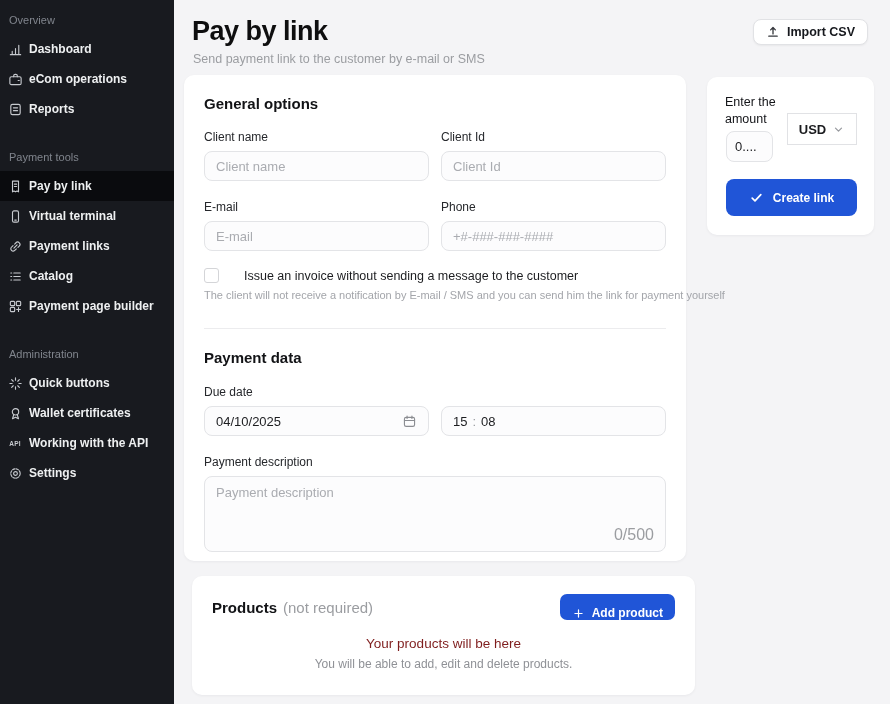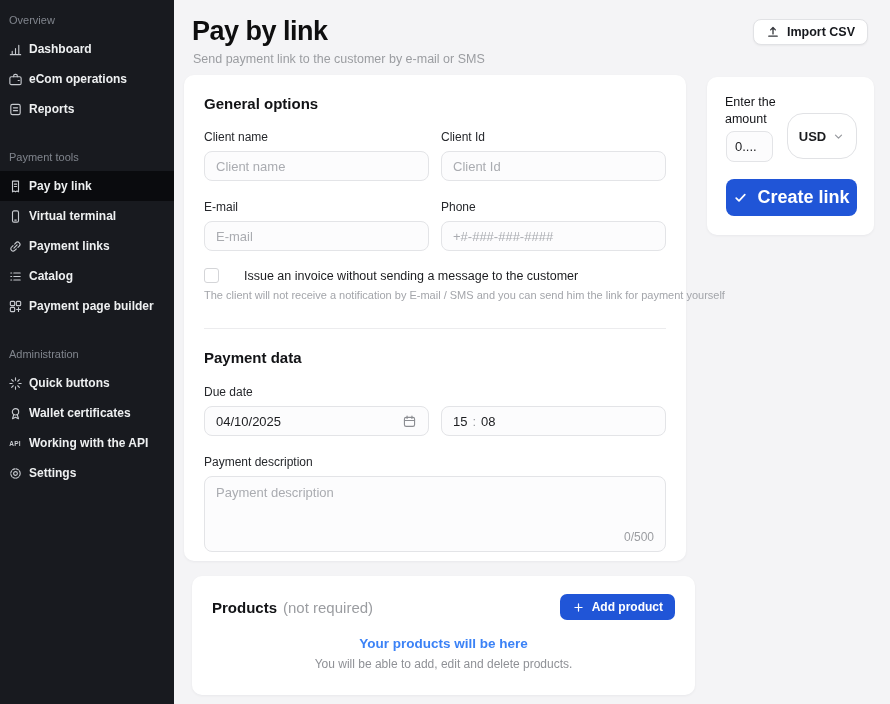--- a/index.html
+++ b/index.html
@@ -107,58 +107,58 @@
   .desc-box {
     position: relative; height: 76px; margin-top: 7px;
     border: 1px solid #e3e4e7; border-radius: 8px; background: #fcfcfd;
   }
   .desc-box textarea {
     width: 100%; height: 54px; border: none; background: transparent; resize: none;
     padding: 8px 11px; font-size: 13px; font-family: inherit; color: #1c1d20; outline: none;
   }
   .char-counter {
     position: absolute; right: 11px; bottom: 7px;
-    font-size: 12px; color: #9b9da1;
+    font-size: 16px; color: #9b9da1;
   }
 
   
   .amount-label {
     position: absolute; left: 18px; top: 17px; width: 64px;
     font-size: 12.5px; font-weight: 500; color: #131418; line-height: 17px;
   }
   .amount-input {
     position: absolute; left: 19px; top: 54px; width: 47px; height: 31px;
     border: 1px solid #e3e4e7; border-radius: 8px; background: #fcfcfd;
     padding: 0 8px; font-size: 13px; color: #1c1d20; font-family: inherit; outline: none;
   }
   .currency-select {
-    position: absolute; left: 80px; top: 36px; width: 70px; height: 46px;
-    border: 1px solid #e1e2e5; border-radius: 16px; background: #fff;
+    position: absolute; left: 80px; top: 36px; width: 70px; height: 32px;
+    border: 1px solid #e1e2e5; border-radius: 0; background: #fff;
     display: flex; align-items: center; justify-content: center; gap: 6px;
     font-size: 13px; font-weight: 600; color: #1a1b1e; cursor: pointer;
   }
   .currency-select svg { color: #97999e; }
   .create-btn {
     position: absolute; left: 19px; top: 102px; width: 131px; height: 37px;
     background: var(--accent); border: none; border-radius: 8px;
-    color: #fff; font-size: 18px; font-weight: 700; font-family: inherit;
+    color: #fff; font-size: 12px; font-weight: 700; font-family: inherit;
     display: flex; align-items: center; justify-content: center; gap: 9px; cursor: pointer;
   }
 
   
   .products-header { display: flex; align-items: center; }
   .products-note { font-size: 15px; color: #9b9da1; margin-left: 6px; }
   .add-product-btn {
     margin-left: auto; height: 26px; padding: 0 12px;
     background: var(--accent); border: none; border-radius: 7px;
     color: #fff; font-size: 12px; font-weight: 700; font-family: inherit;
-    display: flex; align-items: center; gap: 7px; cursor: pointer;
+    display: flex; align-items: flex-end; gap: 7px; cursor: pointer;
   }
   .products-empty { text-align: center; margin-top: 16px; }
-  .products-empty-title { font-size: 13.5px; font-weight: 700; color: #3b82f6; }
+  .products-empty-title { font-size: 13.5px; font-weight: 400; color: #7f1d1d; }
   .products-empty-sub { font-size: 12px; color: #8f9196; margin-top: 6px; }
 </style>
 </head>
 <body style="background: rgb(244, 244, 246);">
 
 <nav class="sidebar" id="sidebar-nav" style="background: rgb(24, 26, 31);">
     <div class="nav-section">
       <div class="nav-section-label">Overview</div>
       <div class="nav-item">
         <span class="nav-icon">

